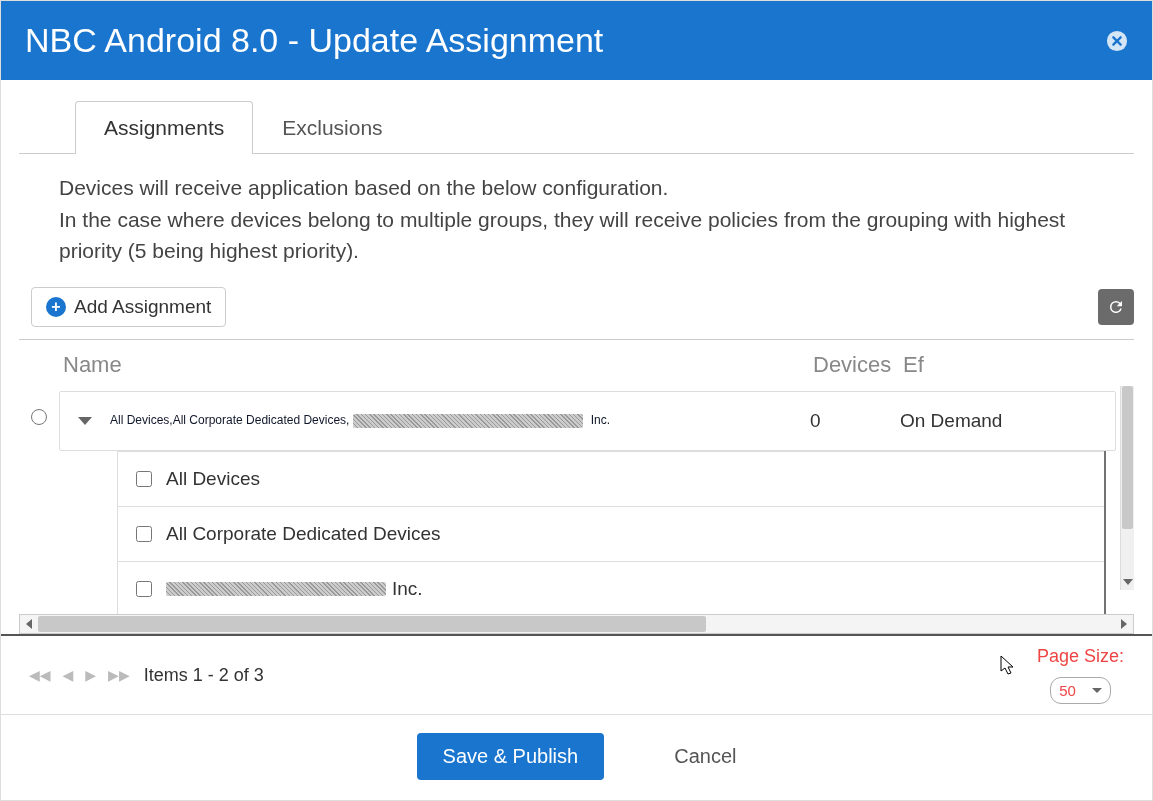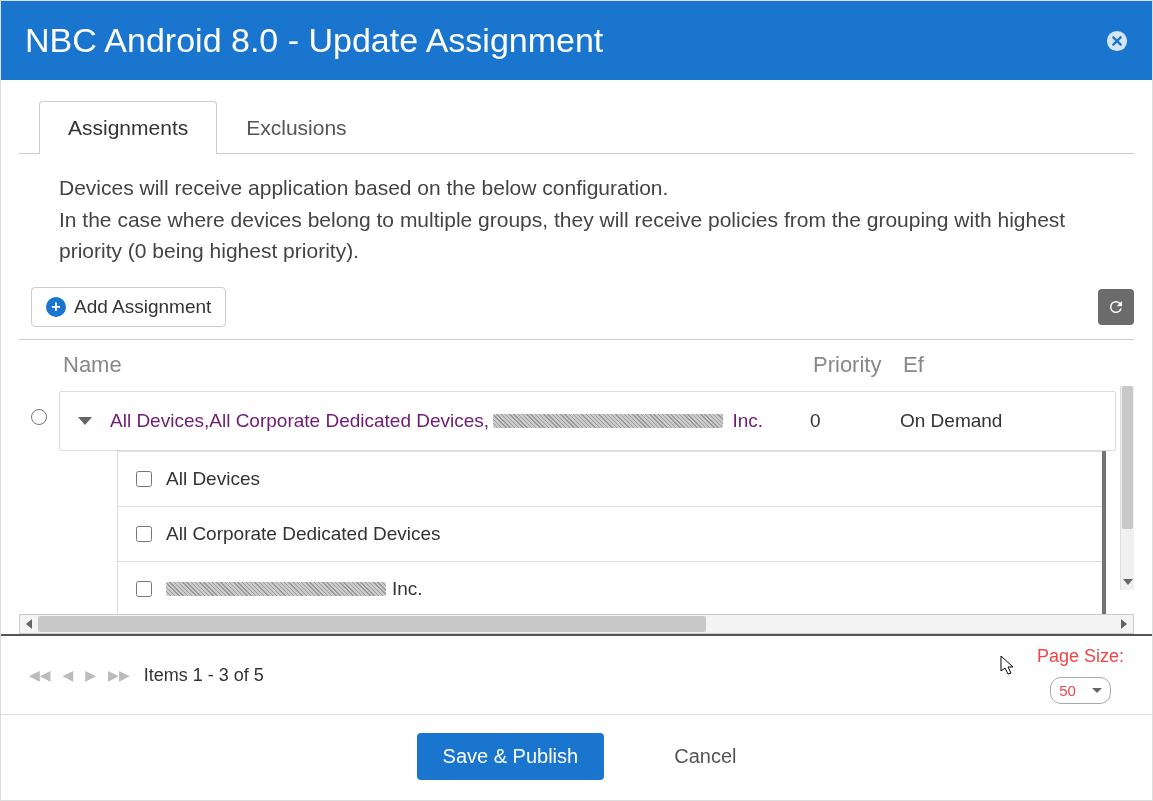--- a/index.html
+++ b/index.html
@@ -62,20 +62,21 @@
   border: 1px solid transparent;
   border-bottom: none;
   border-radius: 4px 4px 0 0;
   position: relative;
   top: 1px;
 }
 .tab.active {
   color: #333;
   border-color: #ccc;
   background: #fff;
+  margin-left: 36px;
 }
 .description {
   padding: 18px 58px 20px 58px;
   color: #444;
   font-size: 21px;
   line-height: 1.5;
 }
 .toolbar {
   padding: 0 18px 12px 30px;
   display: flex;
@@ -160,38 +161,38 @@
   justify-content: center;
   align-items: center;
 }
 .triangle-down {
   width: 0; height: 0;
   border-left: 7px solid transparent;
   border-right: 7px solid transparent;
   border-top: 8px solid #666;
   cursor: pointer;
 }
-.row-name { flex: 0 0 700px; font-size: 19px; color: #701a75; }
+.row-name { flex: 0 0 700px; font-size: 12px; color: #0f172a; }
 .row-name .redacted {
   display: inline-block;
   width: 230px;
   height: 14px;
   background: repeating-linear-gradient(45deg,#999 0 1px,#ccc 1px 3px);
   vertical-align: middle;
   filter: blur(0.5px);
   border-radius: 2px;
   margin: 0 4px;
 }
 .row-priority { flex: 0 0 90px; font-size: 19px; color: #333; }
 .row-method { flex: 0 0 200px; font-size: 19px; color: #333; }
 .sub-rows {
   margin-left: 98px;
   margin-right: 28px;
   border-left: 1px solid #ddd;
-  border-right: 4px solid #737373;
+  border-right: 2px solid #737373;
 }
 .sub-row {
   display: flex;
   align-items: center;
   padding: 16px 18px;
   border-bottom: 1px solid #ddd;
   font-size: 19px;
   color: #333;
 }
 .sub-row:first-child { border-top: 1px solid #ddd; }
@@ -371,39 +372,39 @@
 
     <div class="tabs-wrap">
       <div class="tabs">
         <div class="tab active">Assignments</div>
         <div class="tab">Exclusions</div>
       </div>
     </div>
 
     <div class="description">
       <div>Devices will receive application based on the below configuration.</div>
-      <div>In the case where devices belong to multiple groups, they will receive policies from the grouping with highest priority (0 being highest priority).</div>
+      <div>In the case where devices belong to multiple groups, they will receive policies from the grouping with highest priority (5 being highest priority).</div>
     </div>
 
     <div class="toolbar">
       <button class="add-btn">
         <span class="plus-circle">+</span>
         <span>Add Assignment</span>
       </button>
       <button class="refresh-btn">
         <svg width="18" height="18" viewBox="0 0 24 24">
             <path d="M17.65 6.35A7.95 7.95 0 0 0 12 4a8 8 0 1 0 7.73 10h-2.08A6 6 0 1 1 12 6c1.66 0 3.14.69 4.22 1.78L13 11h7V4l-2.35 2.35z"></path>
           </svg>
       </button>
     </div>
 
     <div class="table-wrap">
       <div class="table-header">
         <div class="col-name">Name</div>
-        <div class="col-priority">Priority</div>
+        <div class="col-priority">Devices</div>
         <div class="col-e">Ef</div>
       </div>
 
       <div style="position:relative;">
         <div class="radio-cell">
           <input type="radio" style="">
         </div>
         <div class="main-row">
           <div class="expand-cell">
             <div class="triangle-down"></div>
@@ -453,21 +454,21 @@
     </div>
 
     <div class="pager">
       <div class="pager-left">
         <div class="pager-nav">
           <span>◀◀</span>
           <span>◀</span>
           <span>▶</span>
           <span>▶▶</span>
         </div>
-        <div class="items-text">Items 1 - 3 of 5</div>
+        <div class="items-text">Items 1 - 2 of 3</div>
       </div>
       <div class="pager-right">
         <span>Page Size:</span>
         <div class="page-size-select">
           <span>50</span>
           <span class="caret"></span>
         </div>
       </div>
     </div>
 

